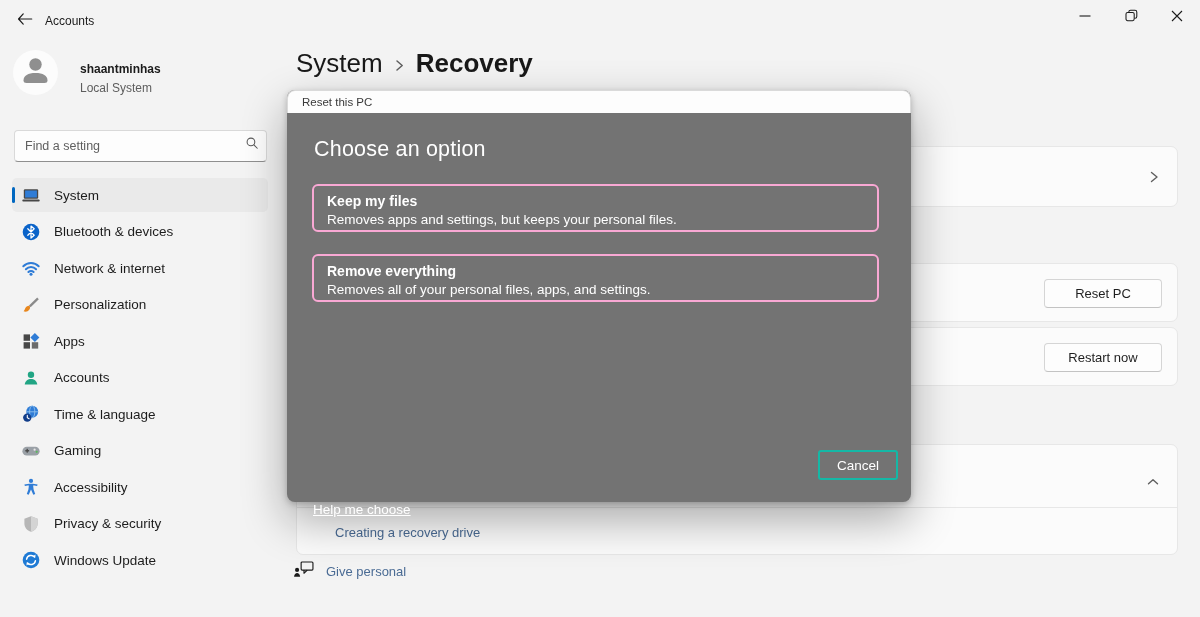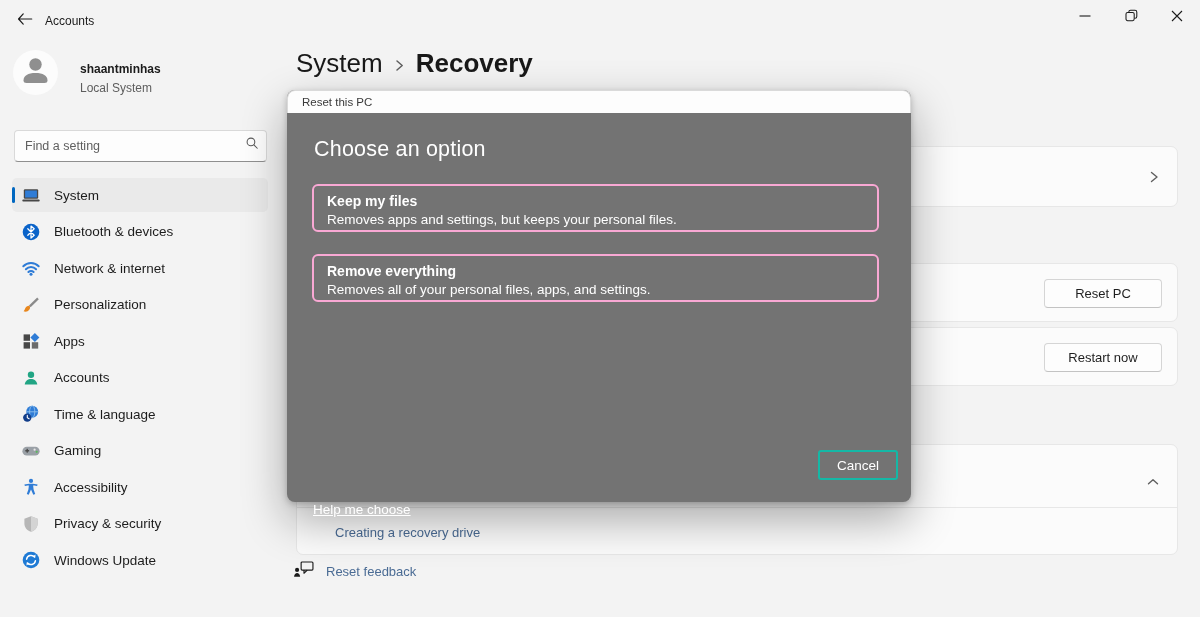--- a/index.html
+++ b/index.html
@@ -277,21 +277,21 @@
 
   <div class="feedback-row">
     <span>
       <svg width="21" height="17" viewBox="0 0 22 18">
           <rect x="8.5" y="1" width="12.5" height="8.6" rx="1" stroke="#1b1b1b" stroke-width="1.2" fill="none"></rect>
           <path d="M11.5 9.6 V13 L15 9.6" stroke="#1b1b1b" stroke-width="1.2" fill="none" stroke-linejoin="round"></path>
           <circle cx="4.2" cy="9.4" r="2.2" fill="#1b1b1b"></circle>
           <path d="M1 16.6 C1.3 13.9 2.6 12.6 4.2 12.6 C5.8 12.6 7.1 13.9 7.4 16.6 Z" fill="#1b1b1b"></path>
         </svg>
     </span>
-    <span class="feedback-label">Reset feedback</span>
+    <span class="feedback-label">Give personal</span>
   </div>
 
   <div class="dialog">
     <div class="dialog-titlebar">
       <span>Reset this PC</span>
     </div>
 
     <div class="dialog-heading">Choose an option</div>
 
     <button class="option-button option-1">

